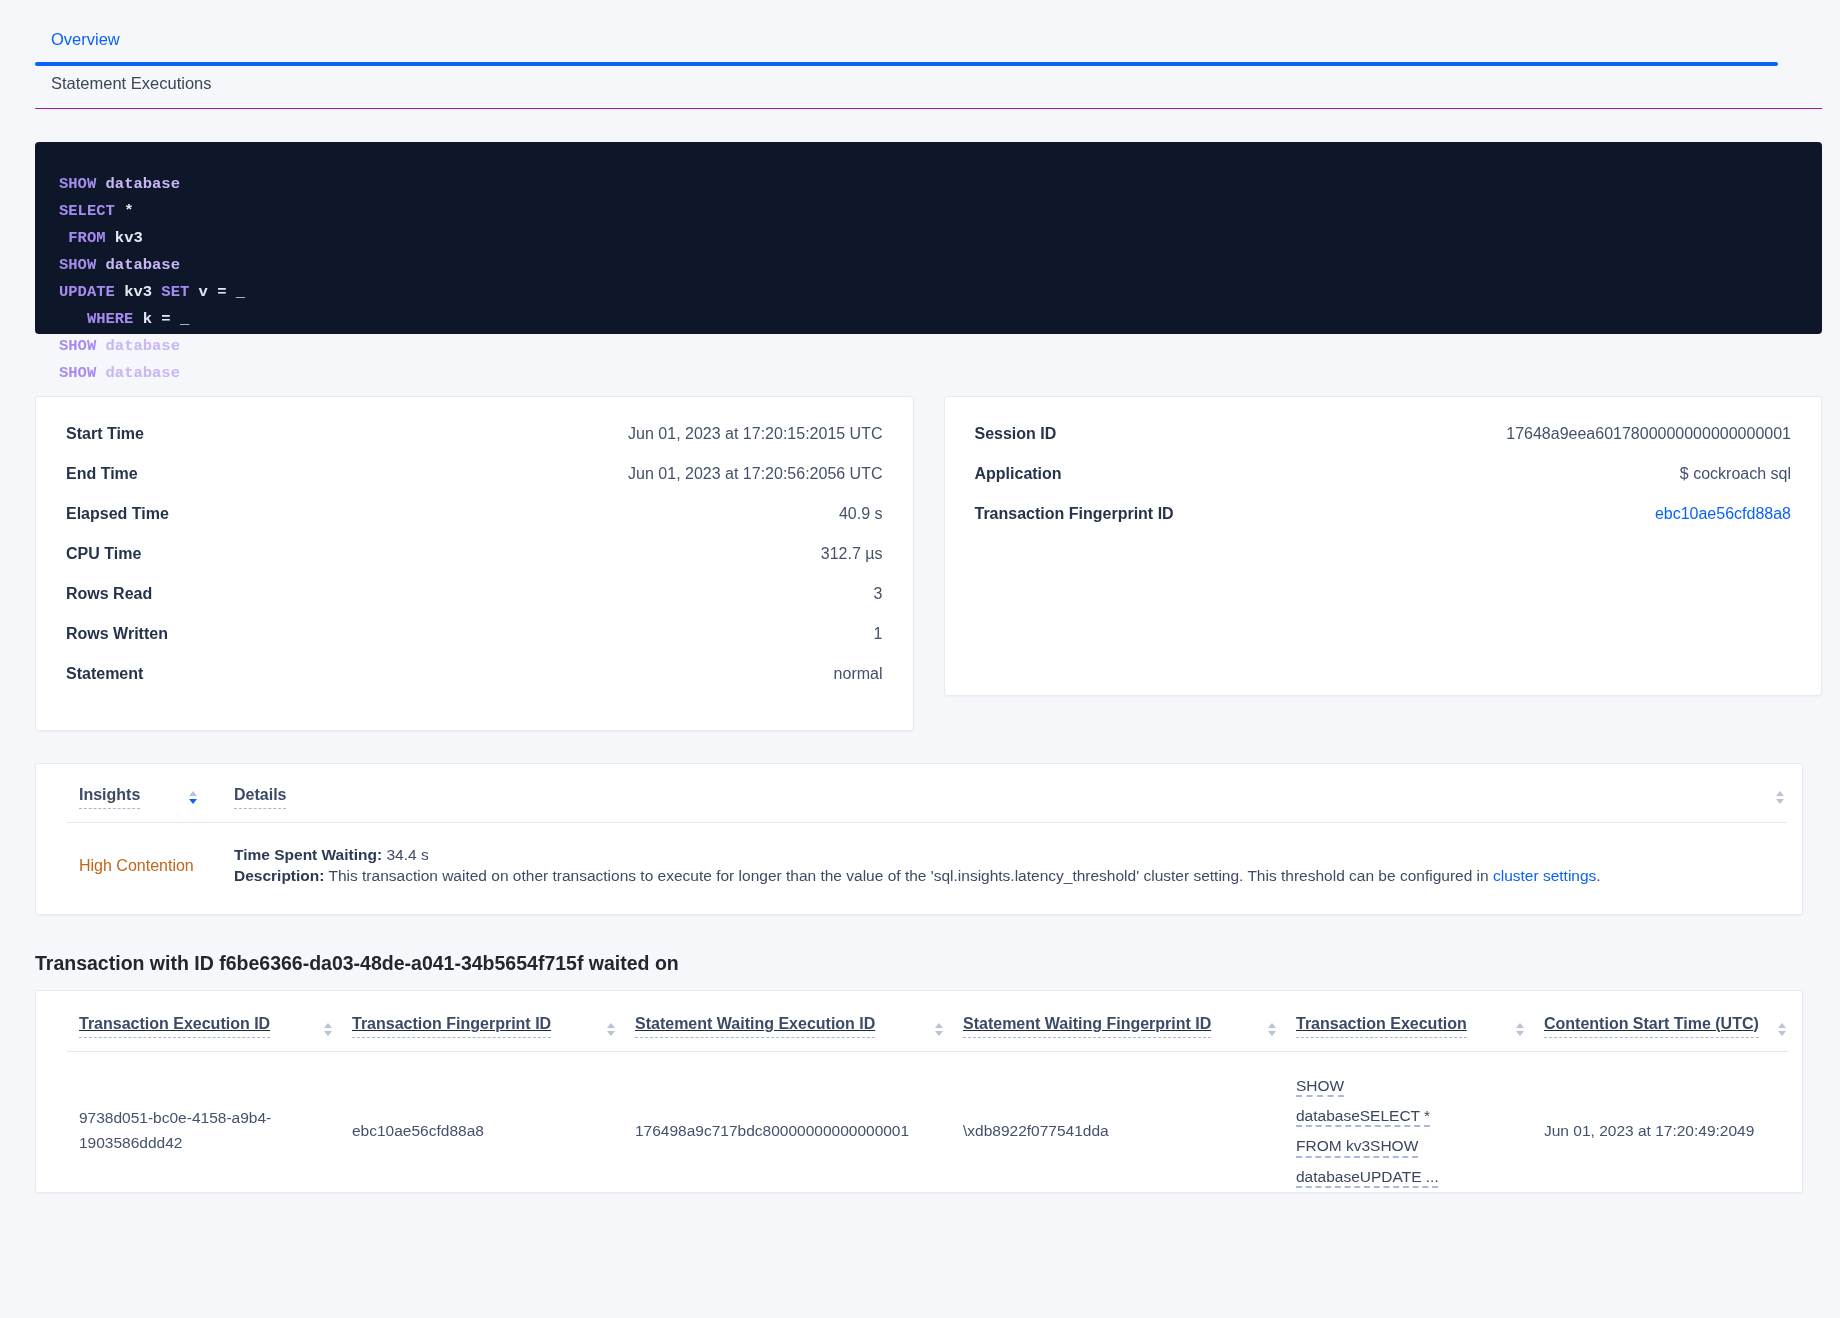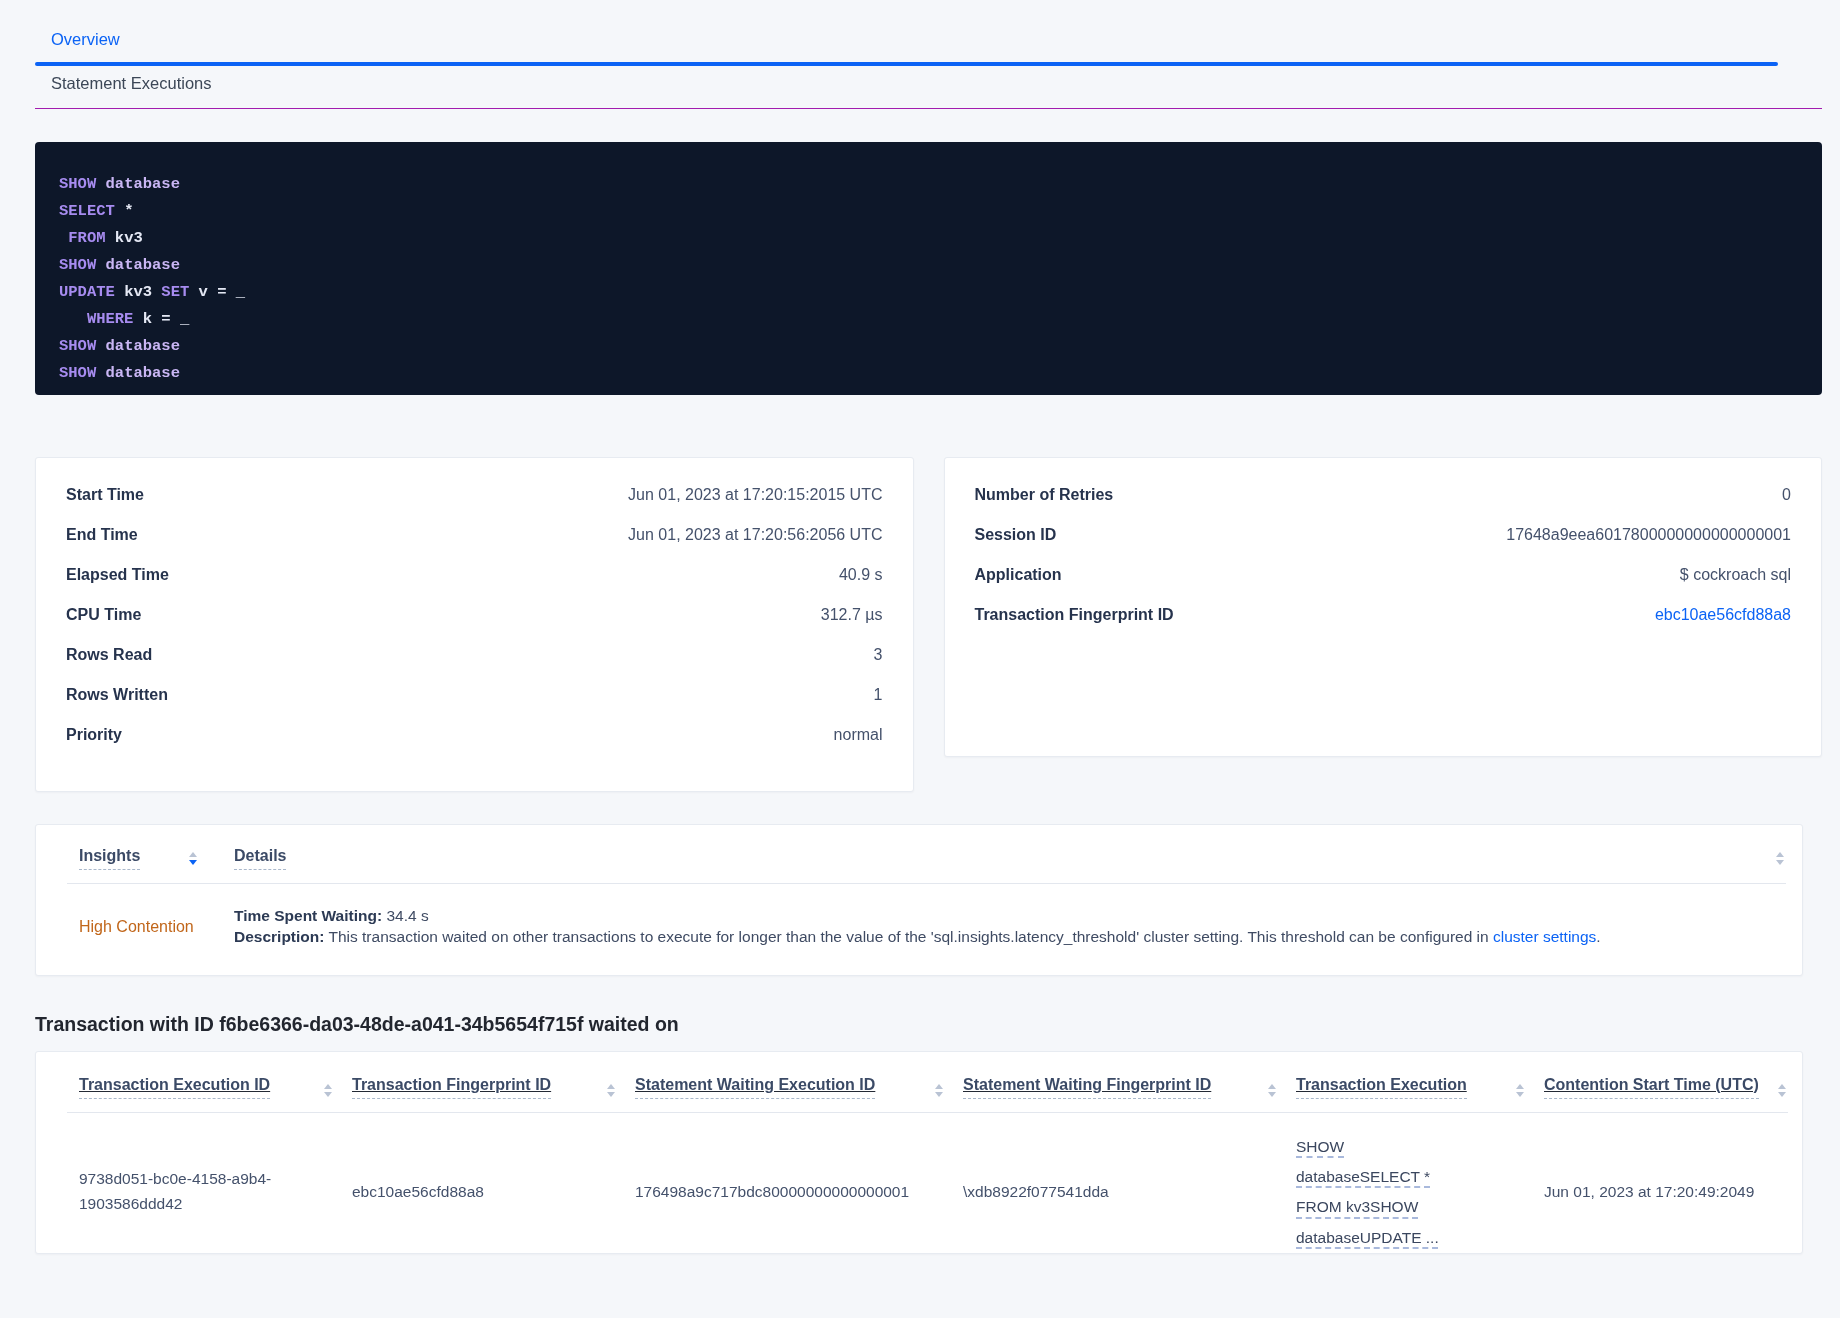--- a/index.html
+++ b/index.html
@@ -23,21 +23,21 @@
   .page-title{font-size:22px;font-weight:bold;color:#22262f;margin:2px 0 26px 0;letter-spacing:.1px;}
 
   
   .tabs{display:flex;border-bottom:1px solid #a21caf;flex-direction:column;}
   .tab{position:relative;padding:10px 16px 15px 16px;margin-right:44px;font-size:16.5px;color:#3c4757;cursor:pointer;}
   .tab.active{color:var(--accent-blue);}
   .tab.active::after{content:"";position:absolute;left:0;right:0;bottom:-2px;height:4px;border-radius:2px;background:var(--accent-blue);}
 
   
   .code-box{
-    margin-top:33px;height:253px;border-radius:4px;background:var(--code-bg);
+    margin-top:33px;height:192px;border-radius:4px;background:var(--code-bg);
     padding:29px 24px 20px 24px;
     font-family:"Liberation Mono","DejaVu Sans Mono",monospace;
     font-size:15.5px;line-height:27px;font-weight:bold;white-space:pre;
     color:var(--code-plain);
   }
   .tok-kw{color:var(--code-keyword);}
   .tok-db{color:var(--code-name);}
   .tok-pl{color:var(--code-plain);}
 
   
@@ -117,30 +117,26 @@
       </div>
       <div class="kv-row">
         <span class="kv-label">Rows Read</span>
         <span class="kv-value">3</span>
       </div>
       <div class="kv-row">
         <span class="kv-label">Rows Written</span>
         <span class="kv-value">1</span>
       </div>
       <div class="kv-row">
-        <span class="kv-label">Priority</span>
+        <span class="kv-label">Statement</span>
         <span class="kv-value">normal</span>
       </div>
     </div>
 
     <div class="card right">
-      <div class="kv-row">
-        <span class="kv-label">Number of Retries</span>
-        <span class="kv-value">0</span>
-      </div>
       <div class="kv-row">
         <span class="kv-label">Session ID</span>
         <span class="kv-value">17648a9eea6017800000000000000001</span>
       </div>
       <div class="kv-row">
         <span class="kv-label">Application</span>
         <span class="kv-value">$ cockroach sql</span>
       </div>
       <div class="kv-row">
         <span class="kv-label">Transaction Fingerprint ID</span>

